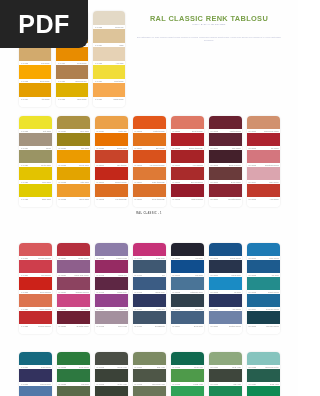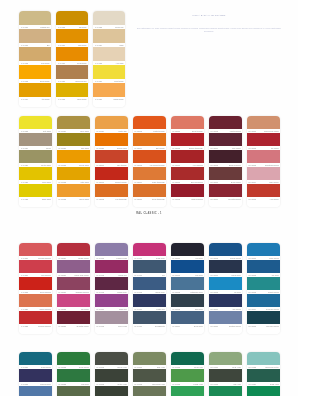--- a/index.html
+++ b/index.html
@@ -184,20 +184,21 @@
     font-weight: bold;
   }
   #caption-1 { left: 0; top: 212px; }
 </style>
 </head>
 <body>
 
 <div id="page">
 
   <div id="header">
+    <div id="doc-title">RAL CLASSIC RENK TABLOSU</div>
 
     <div id="logo-sub">KIMYA SANAYI VE TICARET</div>
 
     <div id="disclaimer">Bu katalogda yer alan renkler baski teknigi nedeniyle gercek renklerden farklilik gosterebilir. Kesin renk secimi icin orijinal RAL renk kartelasini kullaniniz.</div>
   </div>
 
   <div class="section" id="section-1">
       <div class="card">
         <div class="swatch">
           <div class="chip" style="background: rgb(205, 186, 136);"></div>
@@ -980,14 +981,17 @@
           </div>
         </div>
         <div class="swatch">
           <div class="chip" style="background: rgb(14, 139, 84);"></div>
         </div>
       </div>
     </div>
 
   <div class="section-caption" id="caption-1">RAL CLASSIC - 1</div>
 
+  <div id="pdf-badge">
+    <span class="pdf-text">PDF</span>
+  </div>
 
 </div>
 
 </body></html>

